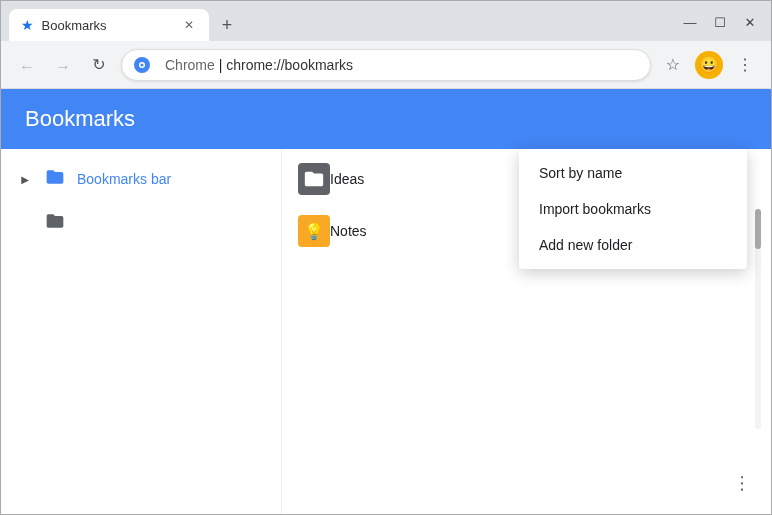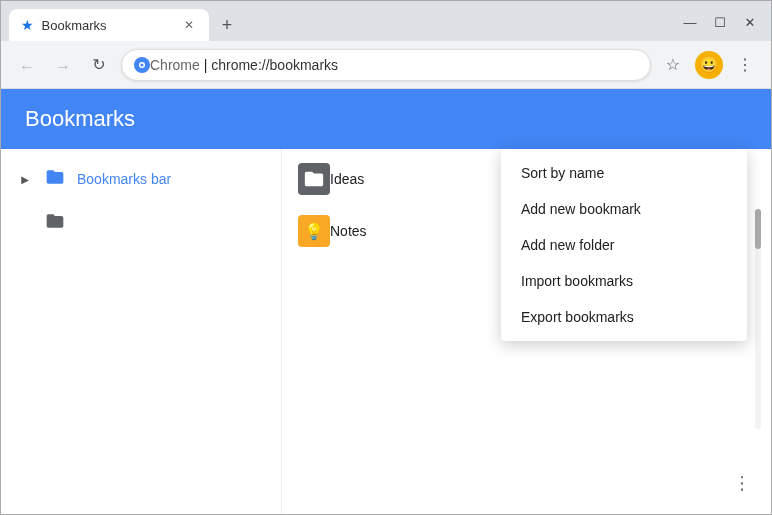--- a/index.html
+++ b/index.html
@@ -118,21 +118,21 @@
     .nav-btn.disabled { color: #bbb; cursor: default; }
     .url-bar {
       flex: 1;
       background: #fff;
       border: 1px solid #ddd;
       border-radius: 20px;
       height: 32px;
       display: flex;
       align-items: center;
       padding: 0 12px;
-      gap: 0;
+      gap: 15px;
       box-shadow: 0 1px 3px rgba(0,0,0,0.1);
     }
     .url-favicon {
       width: 16px;
       height: 16px;
       background: #4285f4;
       border-radius: 50%;
       display: flex;
       align-items: center;
       justify-content: center;
@@ -281,21 +281,21 @@
     }
 
     
     .context-menu {
       position: absolute;
       right: 24px;
       top: 60px;
       background: #fff;
       border-radius: 4px;
       box-shadow: 0 4px 16px rgba(0,0,0,0.2);
-      width: 246px;
+      width: 228px;
       z-index: 100;
       padding: 6px 0;
     }
     .menu-item {
       padding: 10px 20px;
       font-size: 14px;
       color: #202124;
       cursor: pointer;
     }
 
@@ -419,22 +419,20 @@
       </div>
 
       <div class="scroll-area">
         <div class="scroll-thumb"></div>
       </div>
 
     </div>
 
     <div class="context-menu">
       <div class="menu-item">Sort by name</div>
-      <div class="menu-item">Add new bookmark</div>
+      <div class="menu-item">Import bookmarks</div>
       <div class="menu-item">Add new folder</div>
-      <div class="menu-item">Import bookmarks</div>
-      <div class="menu-item">Export bookmarks</div>
     </div>
 
     <div class="bookmark-more">⋮</div>
 
   </div>
 </div>
 
 </body></html>

